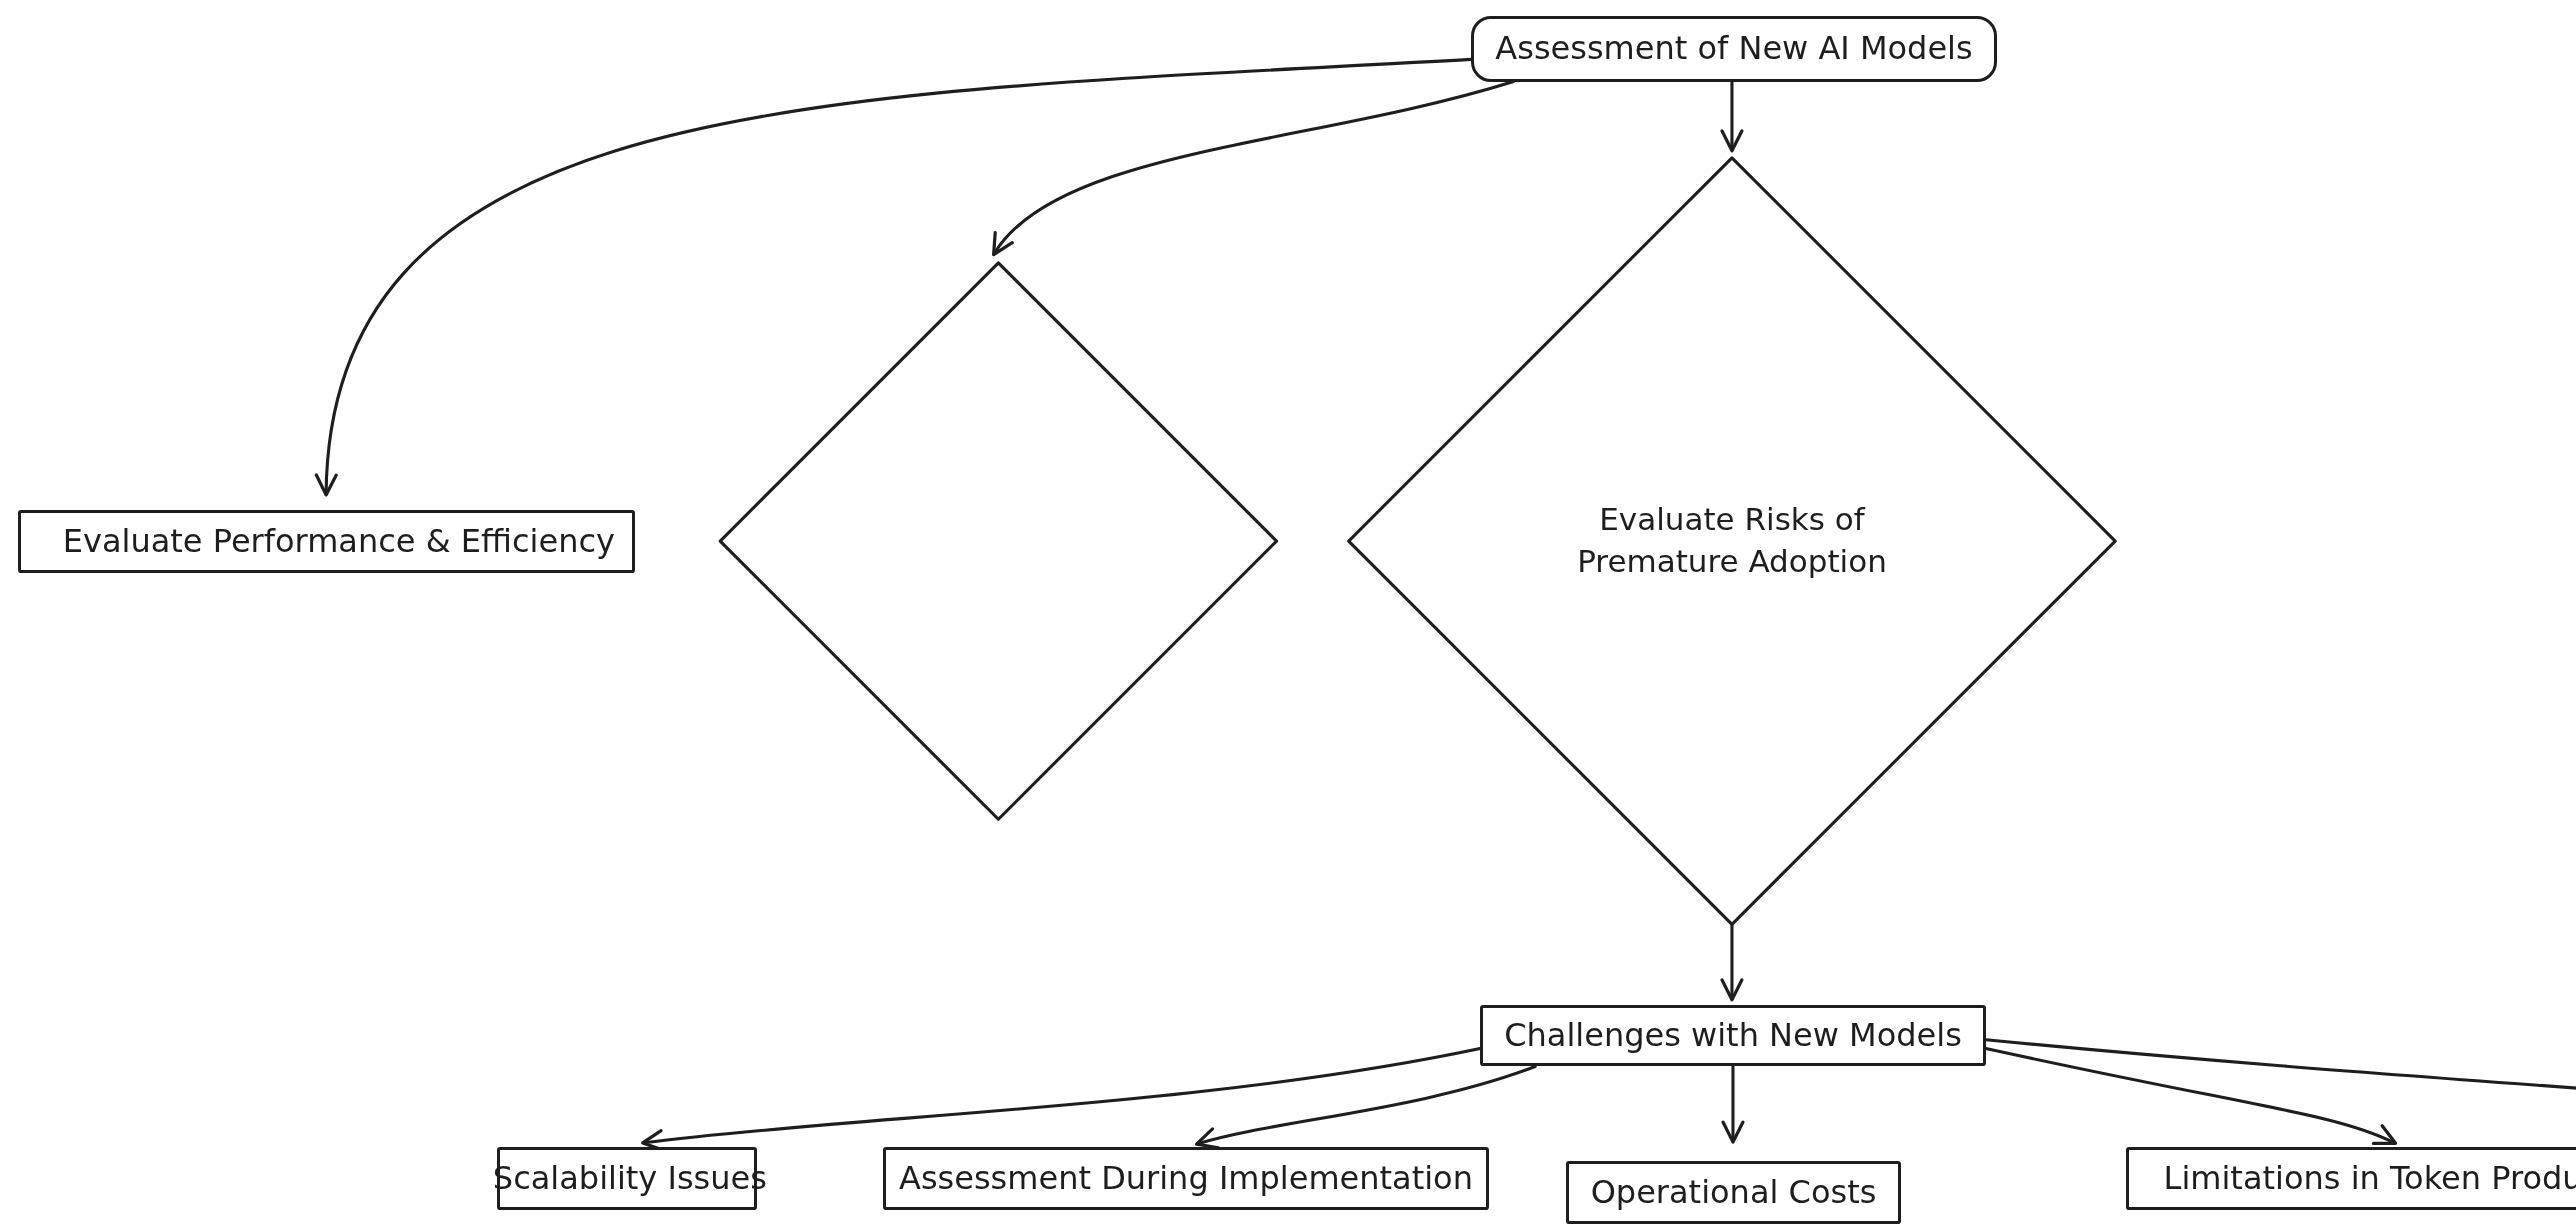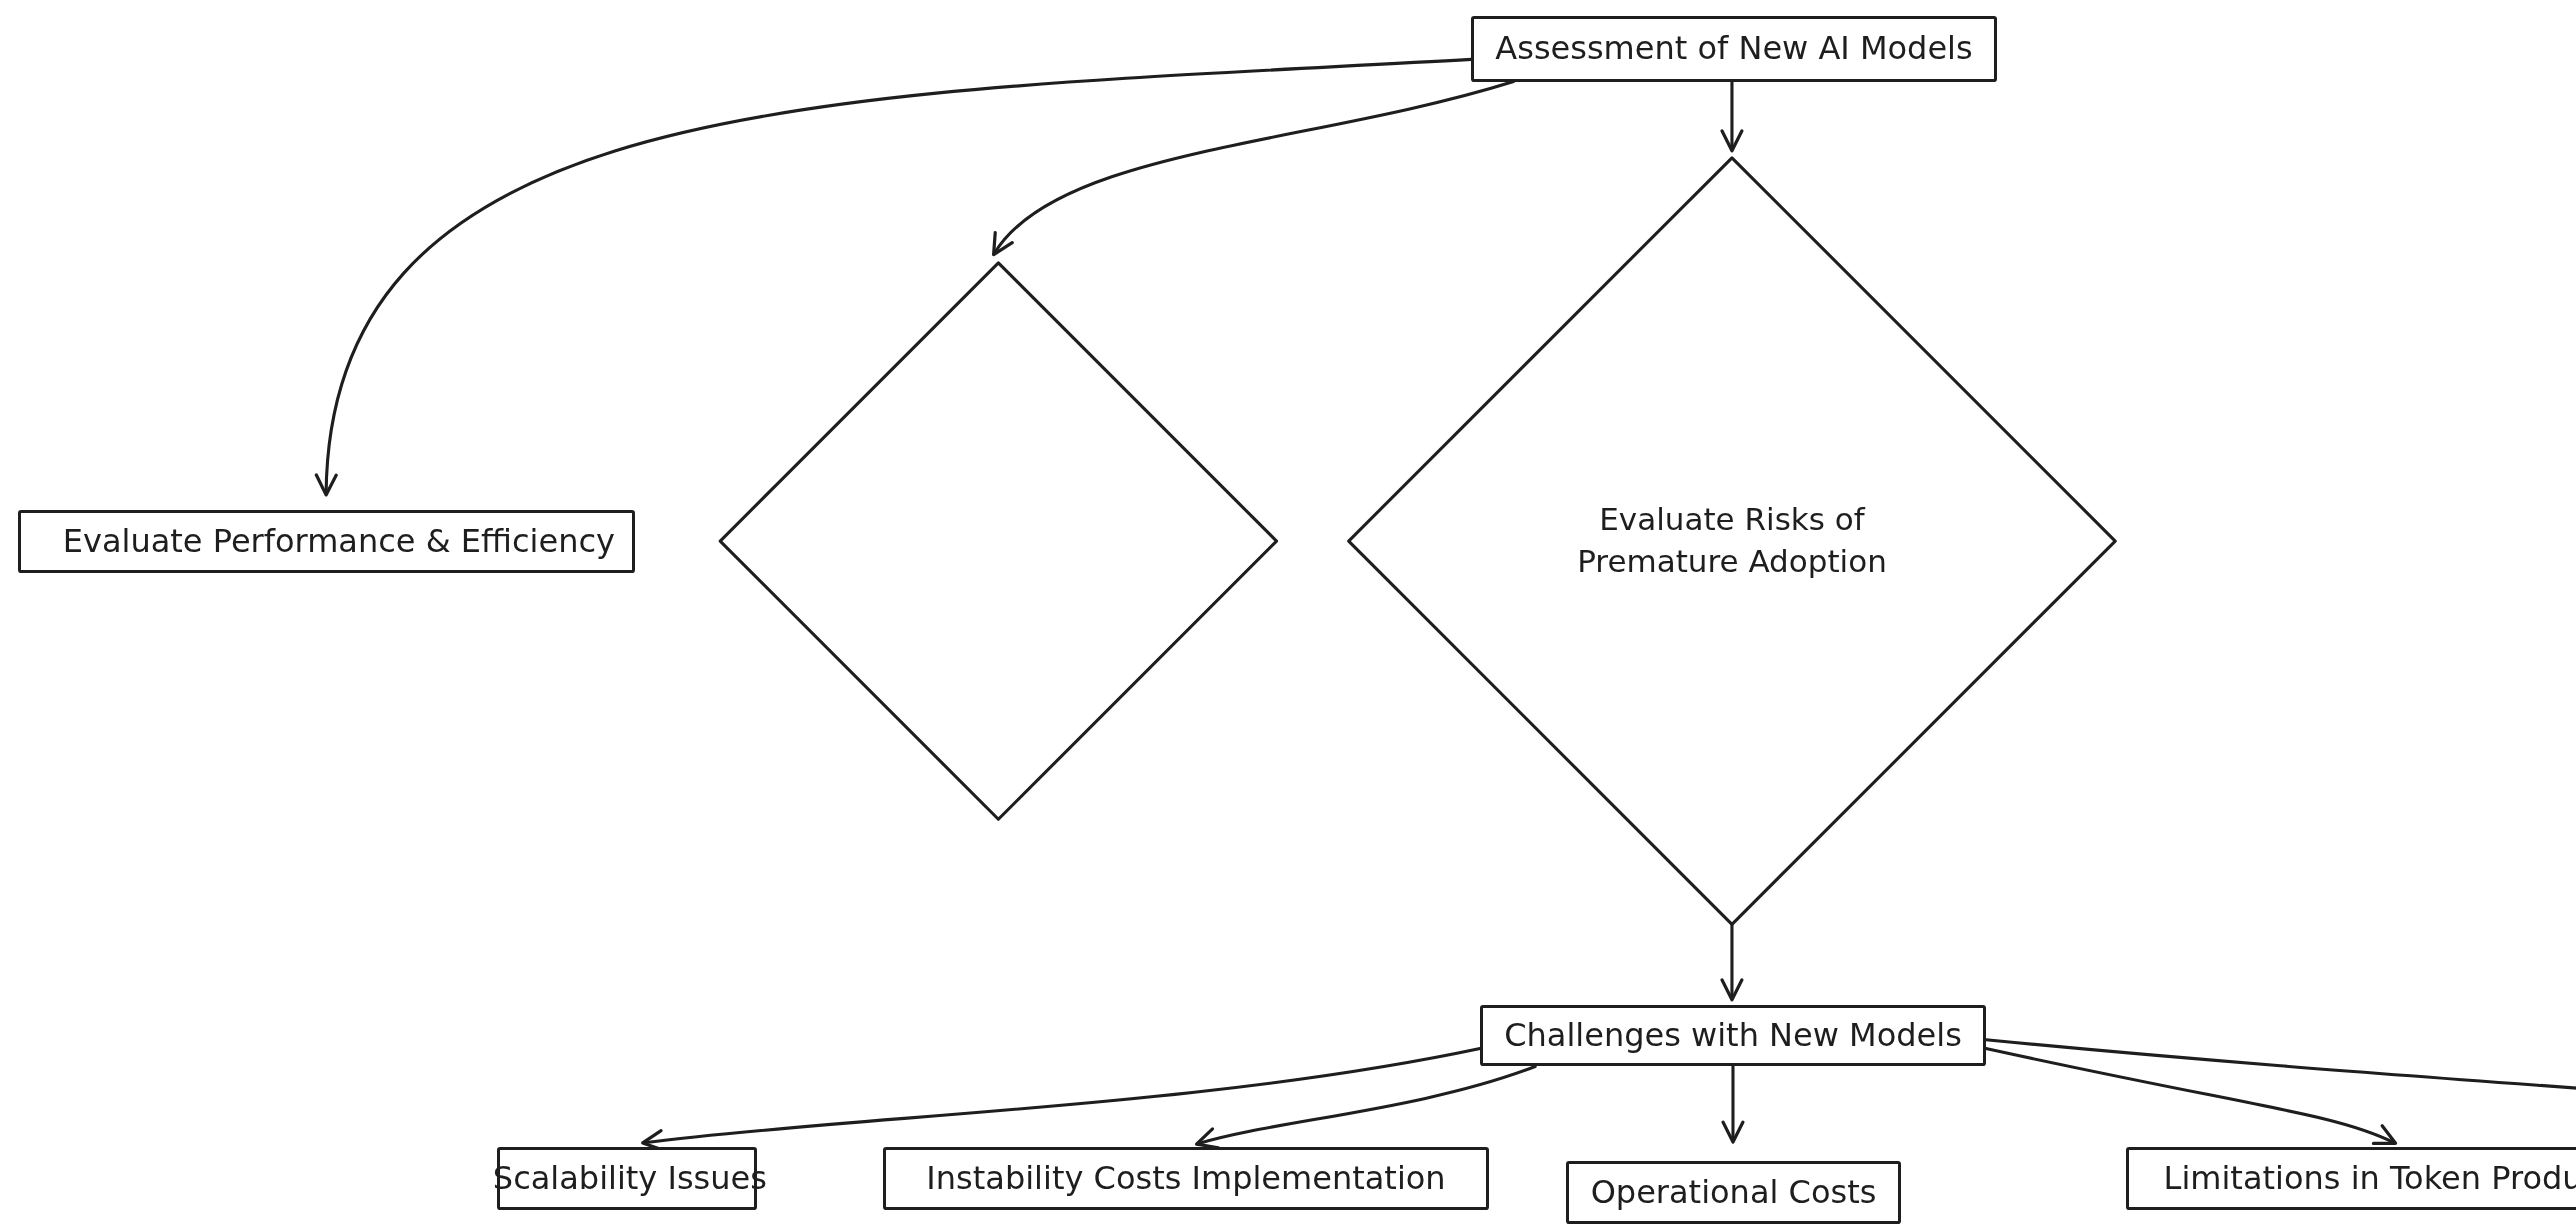--- a/index.html
+++ b/index.html
@@ -76,38 +76,38 @@
     <path class="edge" d="M 2938 158 C 2550 280, 2050 290, 1930 492" marker-end="url(#arrow)"></path>
     <path class="edge" d="M 3362 158 L 3362 290" marker-end="url(#arrow)"></path>
     <path class="edge" d="M 3362 1794 L 3362 1938" marker-end="url(#arrow)"></path>
     <path class="edge" d="M 2873 2035 C 2330 2150, 1660 2165, 1250 2218" marker-end="url(#arrow)"></path>
     <path class="edge" d="M 2980 2070 C 2760 2155, 2470 2175, 2325 2220" marker-end="url(#arrow)"></path>
     <path class="edge" d="M 3364 2070 L 3364 2214" marker-end="url(#arrow)"></path>
     <path class="edge" d="M 3855 2035 C 4380 2150, 4530 2160, 4648 2218" marker-end="url(#arrow)"></path>
     <path class="edge" d="M 3855 2018 C 4900 2120, 5660 2135, 5938 2220" marker-end="url(#arrow)"></path>
   </svg>
 
-  <div class="node-rect" style="left:1471px; top:15.5px; width:526px; height:66px;">
+  <div class="node-rect" style="left:1471px; top:15.5px; width:526px; height:66px;border-radius:20px;">
     <span>Assessment of New AI Models</span>
   </div>
 
   <div class="node-rect" style="left:17.5px; top:510px; width:617px; height:63px;padding-left:36px;">
     <span>Evaluate Performance &amp; Efficiency</span>
   </div>
 
   <div class="node-rect" style="left:1480px; top:1005px; width:506px; height:61px;">
     <span>Challenges with New Models</span>
   </div>
 
   <div class="node-rect" style="left:497px; top:1147px; width:260px; height:63px;padding-left:16px;">
     <span>Scalability Issues</span>
   </div>
 
   <div class="node-rect" style="left:883px; top:1147px; width:606px; height:63px;">
-    <span>Instability Costs Implementation</span>
+    <span>Assessment During Implementation</span>
   </div>
 
   <div class="node-rect" style="left:1566px; top:1161px; width:335px; height:63px;">
     <span>Operational Costs</span>
   </div>
 
   <div class="node-rect" style="left:2126px; top:1147px; width:573px; height:63px;">
     <span>Limitations in Token Production</span>
   </div>
 

